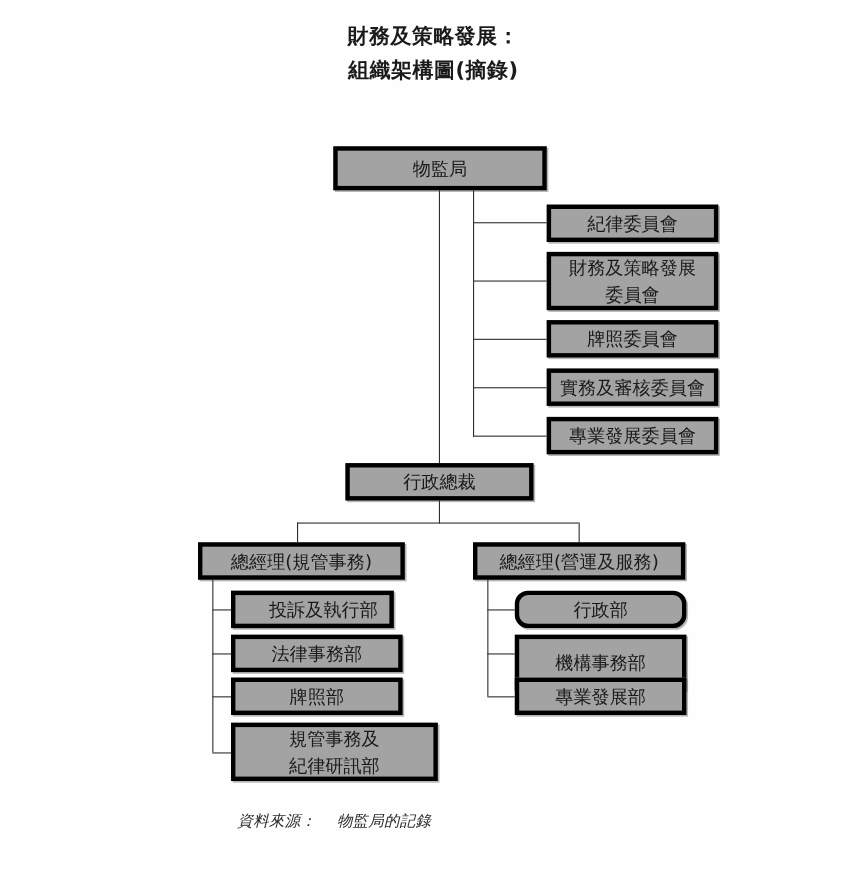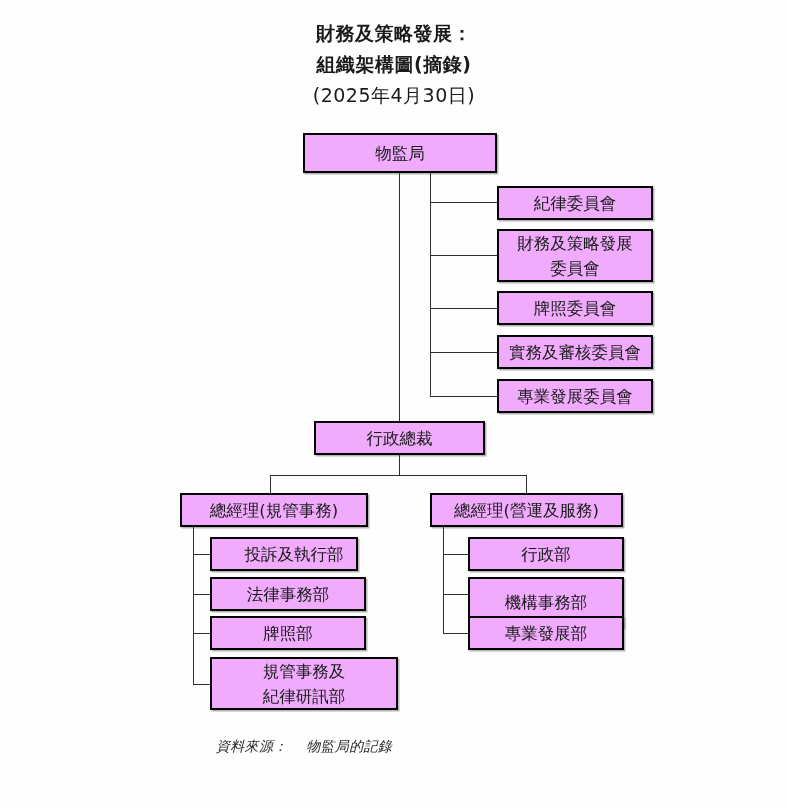--- a/index.html
+++ b/index.html
@@ -35,22 +35,22 @@
   }
   #title-block .t-reg {
     font-weight: normal;
     font-size: 19px;
   }
 
   
   .node {
     position: absolute;
     box-sizing: border-box;
-    border: 2px solid #000000;
-    background: #f0abfc;
+    border: 4px solid #000000;
+    background: #a3a3a3;
     display: flex;
     align-items: center;
     justify-content: center;
     text-align: center;
     font-size: 16.5px;
     line-height: 25px;
     color: #1a1a1a;
     box-shadow: 1.5px 1.5px 0 0 rgba(120,120,120,0.55);
   }
   .node .node-label {
@@ -82,21 +82,20 @@
     letter-spacing: 0.3px;
   }
   #source-note .src-label { margin-right: 14px; margin-left: 44px; }
 </style>
 </head>
 <body>
 
 <div id="title-block">
   <span class="t-line t-bold">財務及策略發展：</span>
   <span class="t-line t-bold">組織架構圖(摘錄)</span>
-  <span class="t-line t-reg">(2025年4月30日)</span>
 </div>
 
 <div class="node" style="left:303px; top:133px; width:194px; height:40px;">
   <span class="node-label">物監局</span>
 </div>
 
 <div class="conn-v" style="left:430px; top:173px; height:224px;"></div>
 
 <div class="conn-v" style="left:399px; top:173px; height:248px;"></div>
 
@@ -157,21 +156,21 @@
   <span class="node-label">法律事務部</span>
 </div>
 <div class="node" style="left:210px; top:616px; width:156px; height:34px;">
   <span class="node-label">牌照部</span>
 </div>
 <div class="node" style="left:210px; top:657px; width:188px; height:53px;">
   <span class="node-label">規管事務及
 紀律研訊部</span>
 </div>
 
-<div class="node" style="left:468px; top:537px; width:156px; height:34px;">
+<div class="node" style="left:468px; top:537px; width:156px; height:34px;border-radius:12px;">
   <span class="node-label">行政部</span>
 </div>
 <div class="node" style="left:468px; top:577px; width:156px; height:51px;">
   <span class="node-label">機構事務部</span>
 </div>
 <div class="node" style="left:468px; top:616px; width:156px; height:34px;">
   <span class="node-label">專業發展部</span>
 </div>
 
 <div id="source-note">

